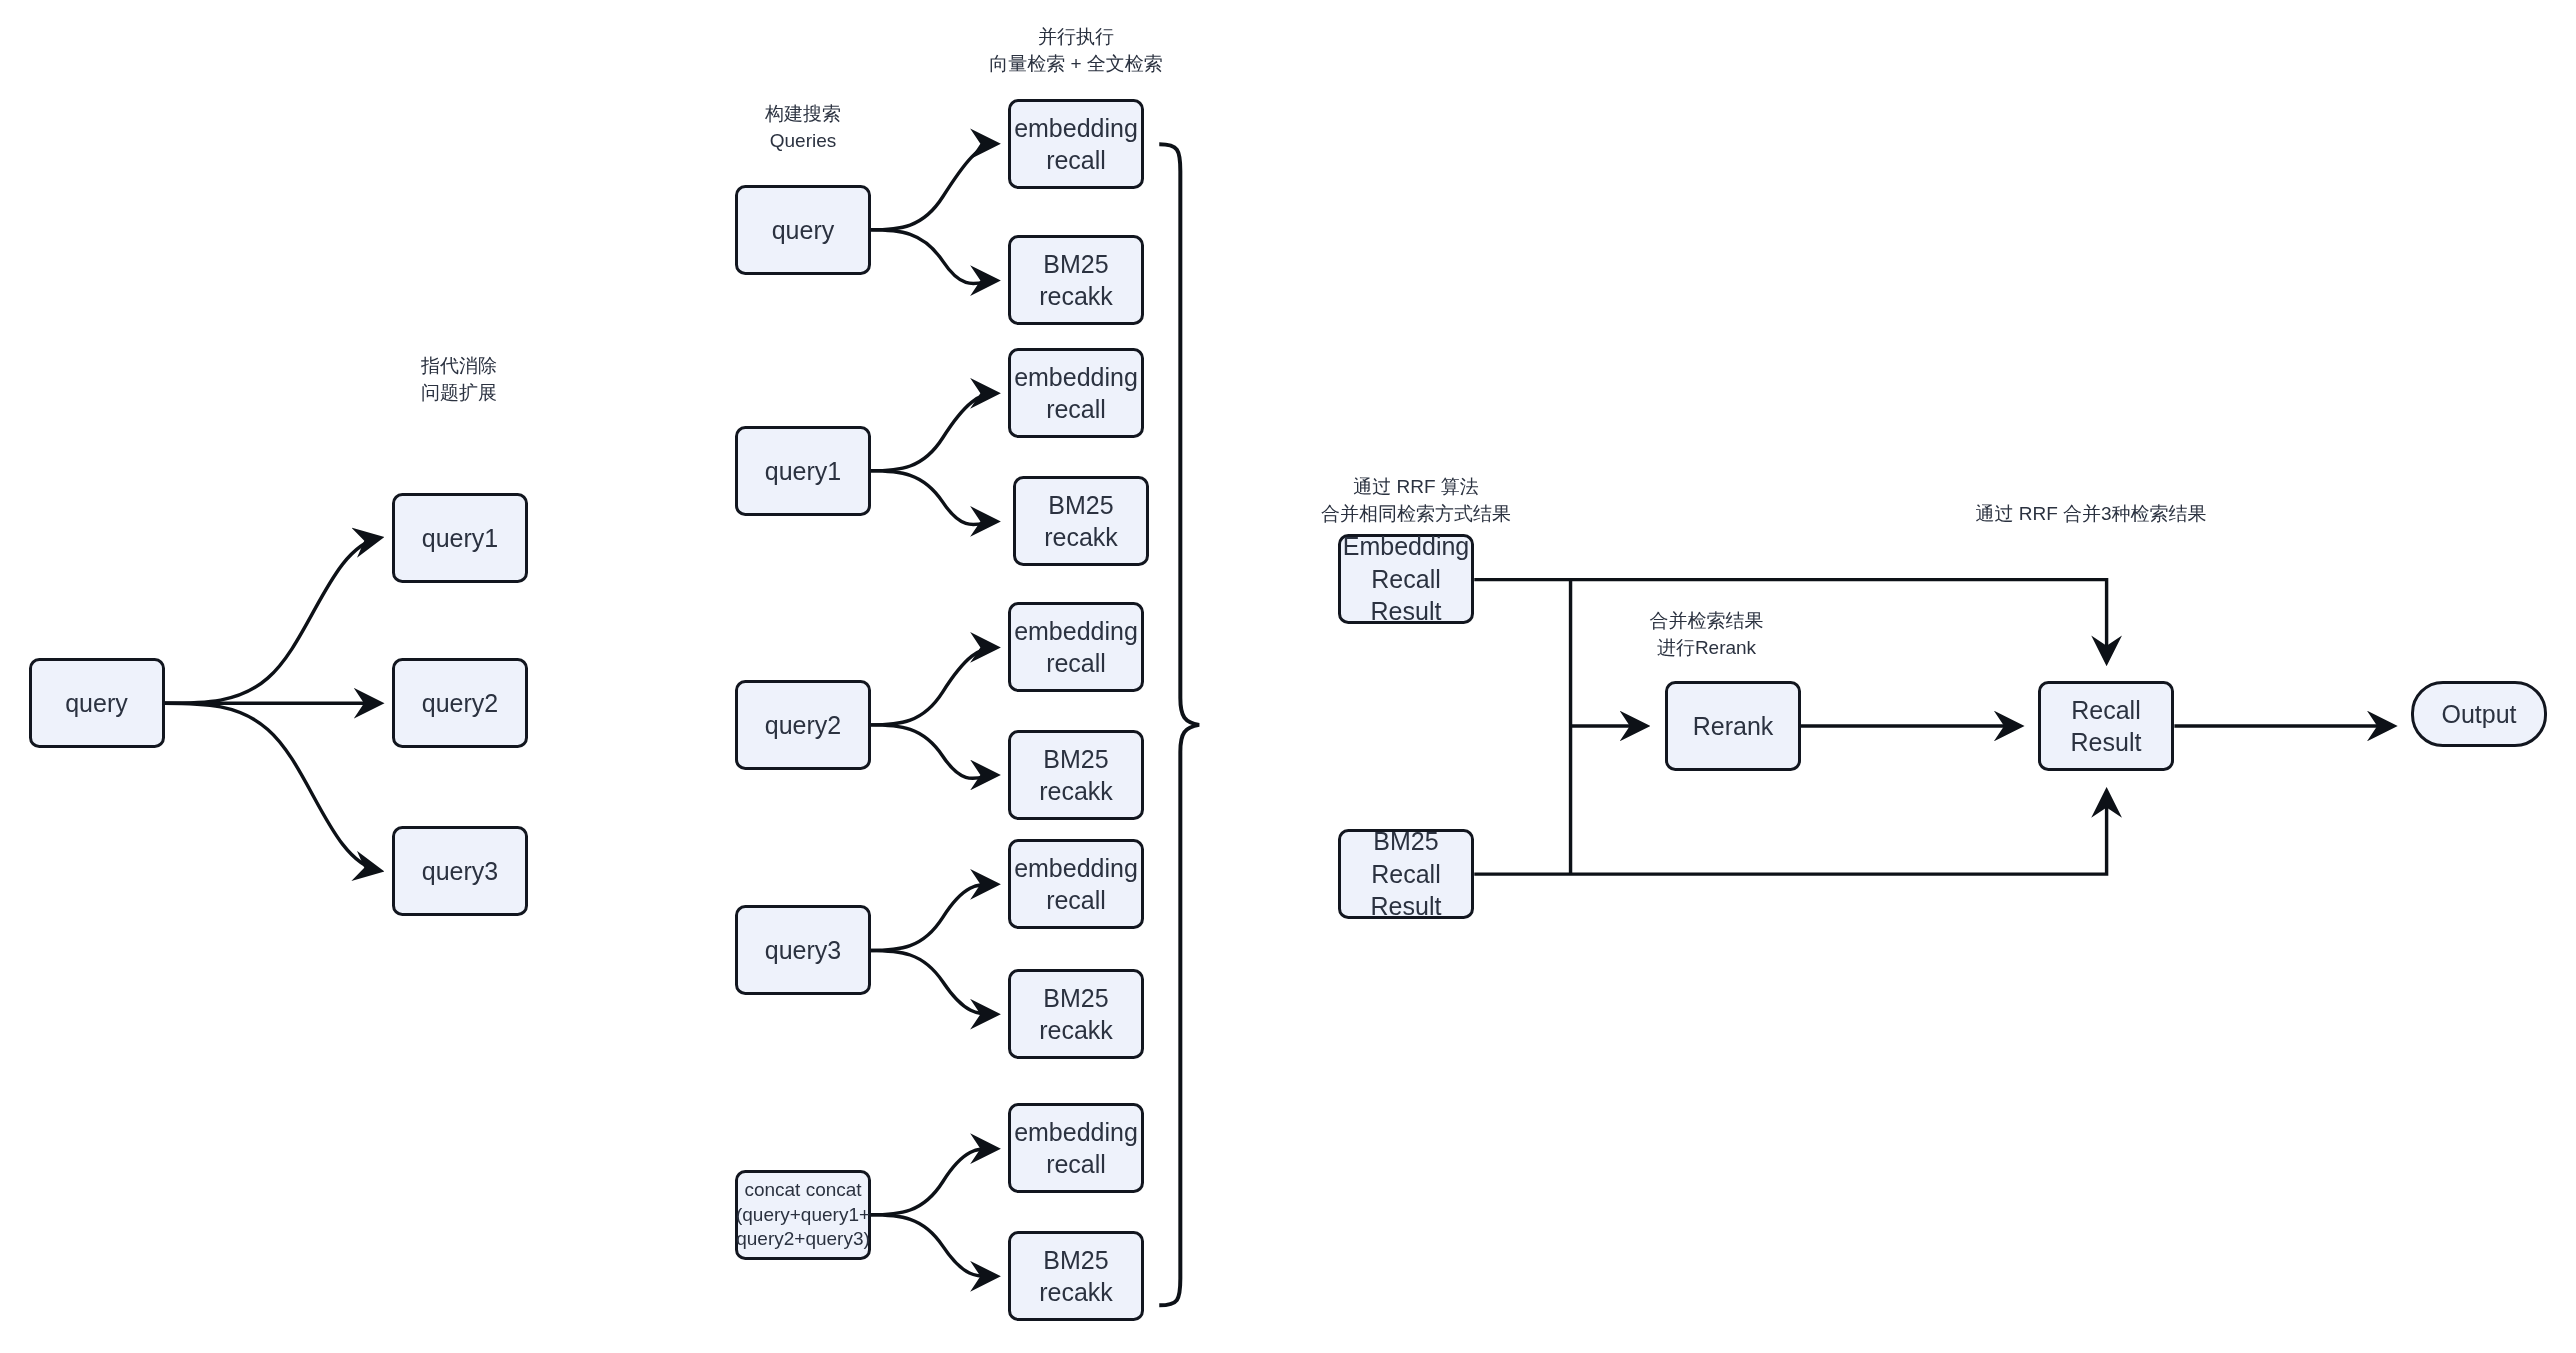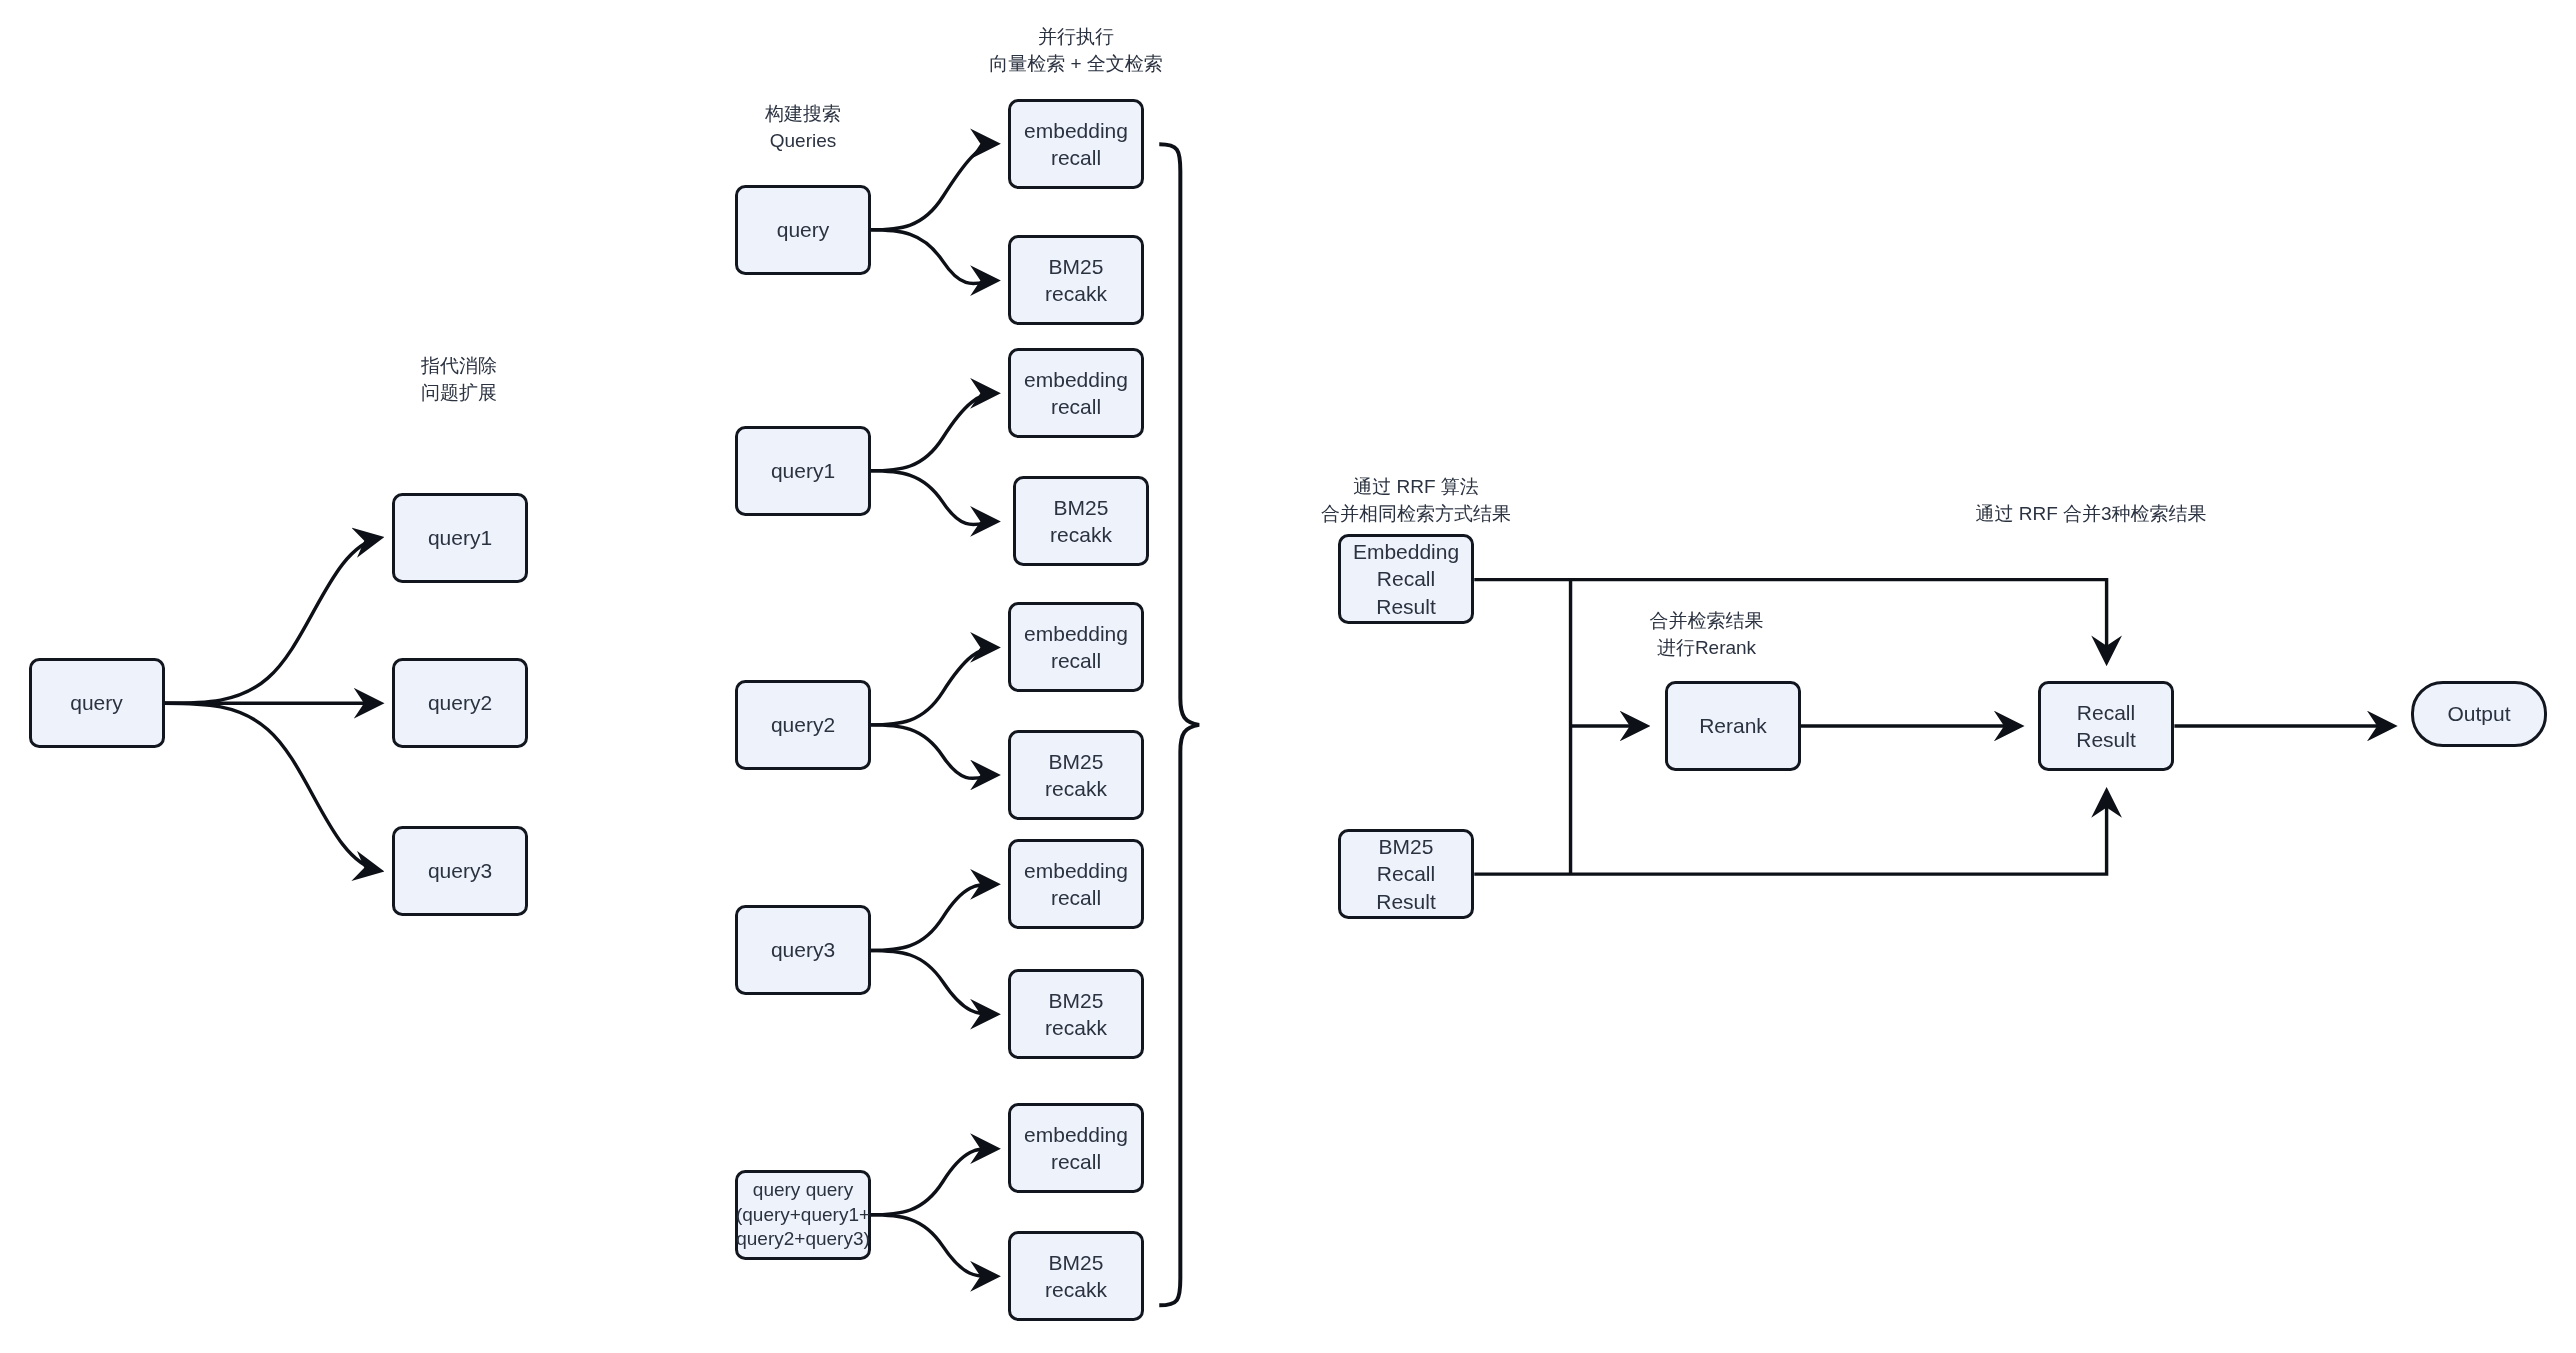--- a/index.html
+++ b/index.html
@@ -29,21 +29,21 @@
     position: absolute;
     box-sizing: border-box;
     background: #eef2fb;
     border: 3.4px solid #12161f;
     border-radius: 10.3px;
     display: flex;
     align-items: center;
     justify-content: center;
     text-align: center;
     color: #2b3240;
-    font-size: 21px;
+    font-size: 25px;
     line-height: 1.30;
     padding: 2.3px 5.7px;
     white-space: pre-line;
     font-family: "Liberation Sans", "DejaVu Sans", sans-serif;
   }
   .node.small {
     font-size: 19px;
   }
   .note {
     position: absolute;
@@ -136,21 +136,21 @@
 recall</div>
   <div class="node" style="left:1008px; top:730px; width:136px; height:90px;">BM25
 recakk</div>
 
   <div class="node" style="left:735px; top:905px; width:136px; height:90px;">query3</div>
   <div class="node" style="left:1008px; top:839px; width:136px; height:90px;">embedding
 recall</div>
   <div class="node" style="left:1008px; top:969px; width:136px; height:90px;">BM25
 recakk</div>
 
-  <div class="node small" style="left:735px; top:1170px; width:136px; height:90px;">query query
+  <div class="node small" style="left:735px; top:1170px; width:136px; height:90px;">concat concat
 (query+query1+
 query2+query3)</div>
   <div class="node" style="left:1008px; top:1103px; width:136px; height:90px;">embedding
 recall</div>
   <div class="node" style="left:1008px; top:1231px; width:136px; height:90px;">BM25
 recakk</div>
 
   <div class="note" style="left:1299px; top:474px; width:234px;">通过 RRF 算法
 合并相同检索方式结果</div>
 

